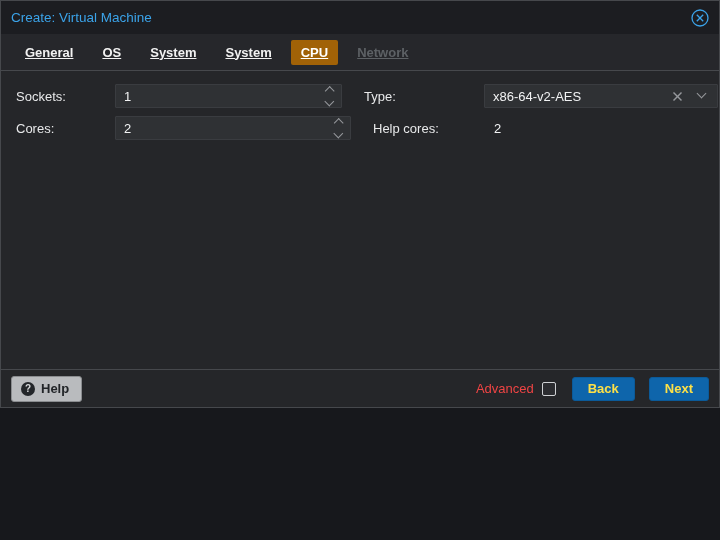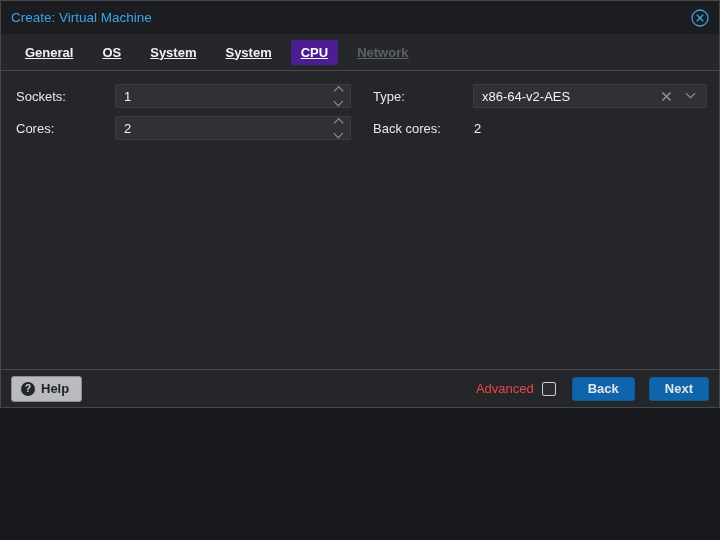--- a/index.html
+++ b/index.html
@@ -36,21 +36,21 @@
     background: #26272b;
     border-bottom: 1px solid #46484c;
     display: flex; align-items: center;
     padding: 0 0 0 14px;
   }
   .tab {
     color: #f2f2f2; font-weight: 600; font-size: 13px;
     padding: 5px 10px; margin-right: 9px;
     border-radius: 2px; cursor: pointer; white-space: nowrap; text-decoration: underline;
   }
-  .tab.active { background: #4c1d95; color: #ffffff; }
+  .tab.active { background: #a16207; color: #ffffff; }
   .tab.disabled { color: #5d6165; cursor: default; text-align: right; }
 
   
   .body {
     flex: 1 1 auto;
     background: #252629;
     padding: 13px 1px 0 15px;
   }
   .form-row { display: flex; align-items: center; margin-bottom: 8px; }
   .fld-label {
@@ -64,21 +64,21 @@
   .field input {
     background: transparent; border: none; outline: none;
     color: #f2f3f4; font-family: "Liberation Sans", "DejaVu Sans", sans-serif;
     font-size: 13px; width: 100%; height: 100%;
     padding: 0 8px;
   }
   .field.num { width: 236px; }
   .field.combo { width: 234px; }
   .field.combo input { padding-right: 56px; }
 
-  .right-col { margin-left: 22px; display: flex; align-items: center; }
+  .right-col { margin-left: 22px; display: flex; align-items: center; gap: 20px; }
   .right-col .fld-label { width: 100px; flex: 0 0 100px; }
   .static-value { color: #f2f3f4; font-size: 13px; padding-left: 1px; }
 
   
   .spinner {
     position: absolute; right: 0; top: 0; width: 24px; height: 100%;
     display: flex; flex-direction: column; align-items: center; justify-content: center;
     gap: 3px; cursor: pointer;
   }
   .chev { width: 7px; height: 7px; border-right: 1.6px solid #96989c; border-bottom: 1.6px solid #96989c; }
@@ -120,21 +120,21 @@
   .footer .spacer { flex: 1 1 auto; }
   .advanced-label { color: #ef4444; font-size: 13px; margin-right: 8px; }
   .checkbox {
     width: 14px; height: 14px;
     background: #2b2c30; border: 1px solid #cfd1d4; border-radius: 2px;
     margin-right: 16px; cursor: pointer;
   }
   .btn-blue {
     height: 24px; padding: 0 15px;
     background: #0e65ab; border: 1px solid #0b5a99; border-radius: 3px;
-    color: #e5e5e5; font-weight: 600; font-size: 13px;
+    color: #fde047; font-weight: 600; font-size: 13px;
     display: flex; align-items: center; justify-content: center; cursor: pointer;
   }
   .btn-blue + .btn-blue { margin-left: 14px; }
 </style>
 </head>
 <body>
 
 <div class="dialog">
 
   <div class="titlebar">
@@ -190,21 +190,21 @@
       <span class="fld-label">Cores:</span>
       <div class="field num">
         <input type="text" value="2" style="">
         <span class="spinner">
           <span class="chev up"></span>
           <span class="chev down"></span>
         </span>
       </div>
 
       <div class="right-col">
-        <span class="fld-label">Back cores:</span>
+        <span class="fld-label">Help cores:</span>
         <span class="static-value">2</span>
       </div>
     </div>
 
   </div>
 
   <div class="footer">
     <div class="help-btn">
       <span class="help-q">?</span>
       <span>Help</span>

